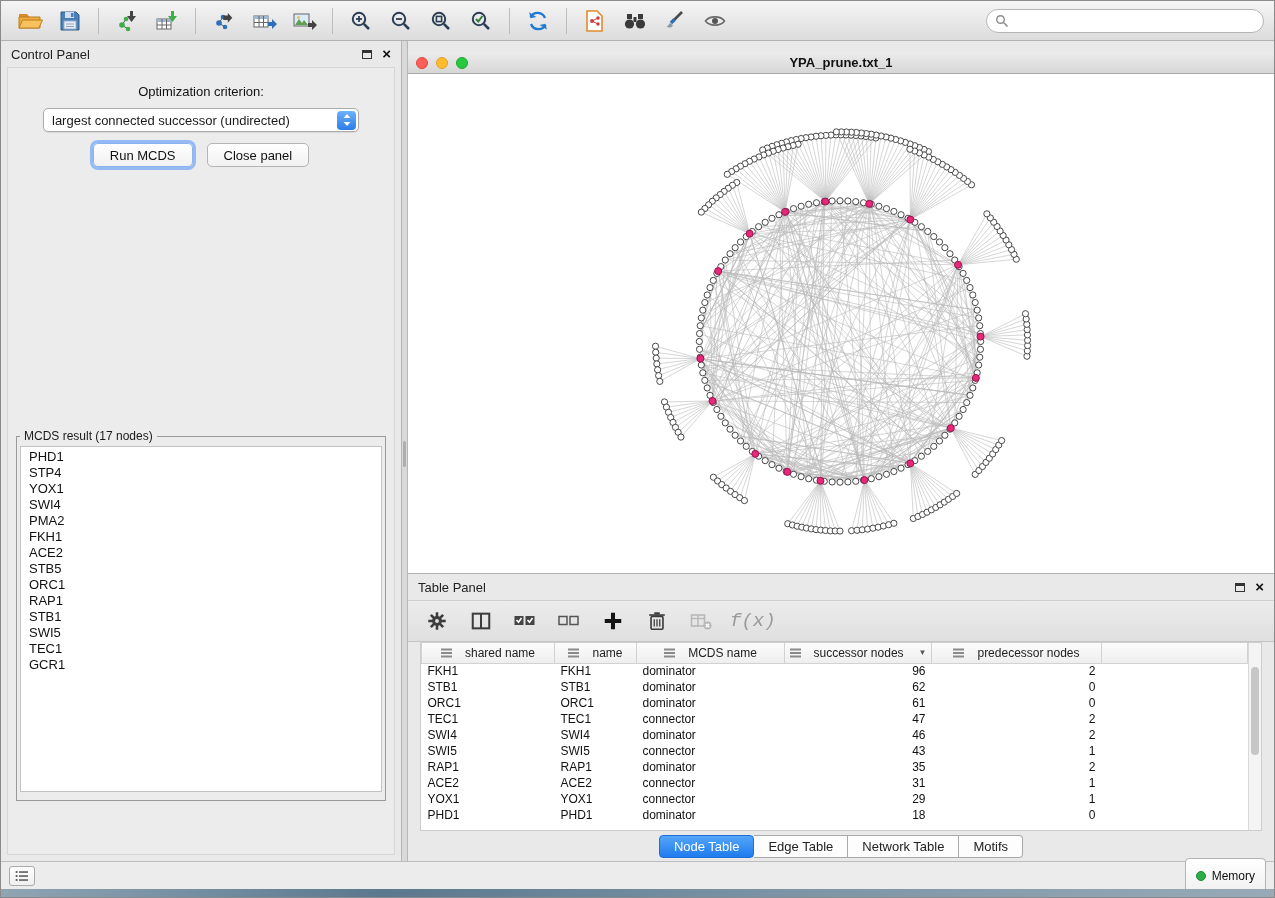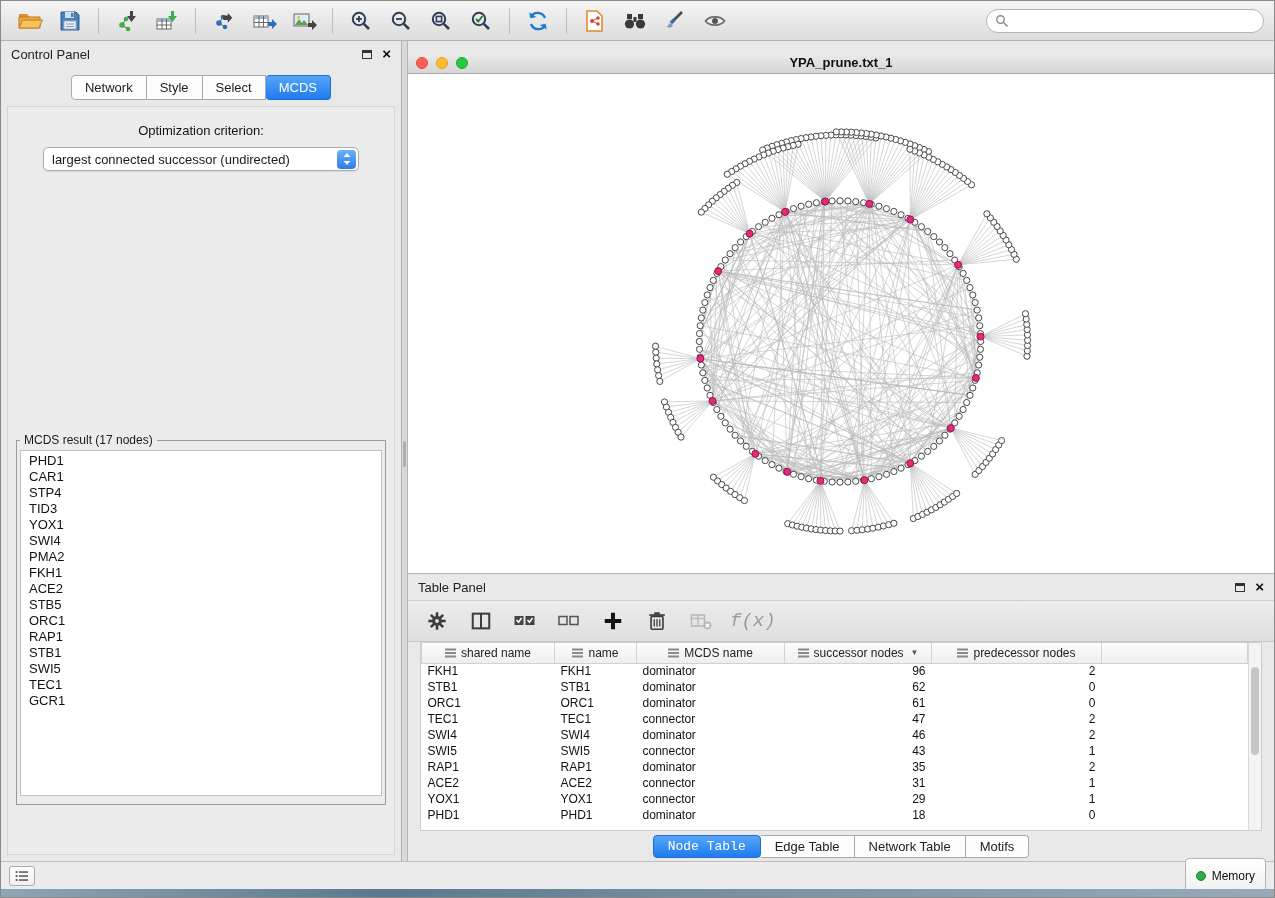--- a/index.html
+++ b/index.html
@@ -60,39 +60,39 @@
 
   
   .table-panel { flex:1; display:flex; flex-direction:column; background:#e9e9e9; min-height:0; }
   .tp-toolbar { height:42px; flex:0 0 auto; background:linear-gradient(#ececec,#dfdfdf); border-top:1px solid #cfcfcf; border-bottom:1px solid #c6c6c6; display:flex; align-items:center; padding:0 14px; gap:14px; }
   .tp-btn { width:30px; height:30px; display:flex; align-items:center; justify-content:center; background:transparent; border:none; cursor:default; }
   .fx-label { font-family:Liberation Mono, monospace; font-style:italic; font-size:19px; color:#9a9a9a; }
 
   .tp-table-wrap { flex:1; background:#fff; margin:0 12px; border:1px solid #cdcdcd; position:relative; overflow:hidden; }
   table.node-table { border-collapse:collapse; table-layout:fixed; width:calc(100% - 13px); }
   table.node-table th { height:20px; font-weight:400; font-size:12px; color:#222; background:linear-gradient(#fcfcfc,#eeeeee); border:1px solid #d2d2d2; border-top:none; padding:0 4px; white-space:nowrap; overflow:hidden; }
-  .hdr-inner { display:flex; align-items:center; justify-content:center; gap:5px; }
+  .hdr-inner { display:flex; align-items:center; justify-content:center; gap:13px; }
   .hdr-arrow { font-size:8px; color:#555; margin-left:2px; }
   table.node-table td { height:16px; font-size:12px; color:#111; padding:0 6px; white-space:nowrap; overflow:hidden; }
   td.txt { text-align:left; padding-left:9px; }
   td.num { text-align:right; }
   td.succ { padding-right:16px; }
   td.pred { padding-right:8px; }
   th.c0, td.c0 { width:133px; }
   th.c1, td.c1 { width:82px; }
   th.c2, td.c2 { width:148px; }
   th.c3, td.c3 { width:147px; }
   th.c4, td.c4 { width:170px; }
   th.cf, td.cf { width:auto; }
   .tp-scrollbar { position:absolute; top:0; right:0; width:13px; bottom:0; background:#f4f4f4; border-left:1px solid #d8d8d8; }
   .tp-scrollbar .thumb { position:absolute; top:24px; left:2px; width:8px; height:88px; background:#c6c6c6; border-radius:5px; }
 
   .tp-tabs { height:30px; flex:0 0 auto; display:flex; justify-content:center; align-items:center; }
   .tp-tab { padding:3px 14px; font-size:13px; background:#fdfdfd; border:1px solid #a9a9a9; border-left:none; color:#222; cursor:default; }
-  .tp-tab:first-child { border-left:1px solid #a9a9a9; border-radius:4px 0 0 4px;font-family:Liberation Mono, monospace; }
+  .tp-tab:first-child { border-left:1px solid #a9a9a9; border-radius:4px 0 0 4px; }
   .tp-tab:last-child { border-radius:0 4px 4px 0; }
   .tp-tab.active { background:linear-gradient(#55a6f8,#1f7bee); color:#fff; border-color:#1f6fd6; border-radius:4px; }
 
   
   .statusbar { height:28px; flex:0 0 auto; background:#ececec; border-top:1px solid #bdbdbd; display:flex; align-items:center; padding:0 8px; }
   .sb-left-btn { width:26px; height:20px; border:1px solid #ababab; border-radius:3px; background:linear-gradient(#fff,#efefef); display:flex; align-items:center; justify-content:center; }
   .memory-btn { margin-left:auto; height:21px; display:flex; align-items:center; gap:6px; padding:17px 10px; border:1px solid #b4b4b4; border-radius:4px; background:linear-gradient(#ffffff,#f0f0f0); font-size:12px; color:#111; }
   .mem-dot { width:10px; height:10px; border-radius:50%; background:#2cae49; border:1px solid #1d8a36; }
 
   .desktop-strip { height:8px; flex:0 0 auto; background:linear-gradient(90deg,#90a5b4,#5a788e 30%,#7b93a4 60%,#98aab8); }
@@ -254,44 +254,40 @@
   <div class="main">
 
     <div class="control-panel">
       <div class="panel-titlebar">
         <span>Control Panel</span>
         <span class="pt-icons">
           <span class="float-ico"></span>
           <span class="close-ico">×</span>
         </span>
       </div>
-      <div class="cp-tabs" id="cp-tabs">
-          <div class="cp-tab">Network</div>
-          <div class="cp-tab">Style</div>
-          <div class="cp-tab">Select</div>
-          <div class="cp-tab active">MCDS</div>
-        </div>
       <div class="cp-body">
         <div class="opt-label">Optimization criterion:</div>
         <div class="dropdown">
           <span>largest connected successor (undirected)</span>
           <span class="dd-arrows">
             <svg width="12" height="14" viewBox="0 0 12 14">
                 <path d="M6 1l3.4 4H2.6z" fill="#fff"></path>
                 <path d="M6 13l3.4-4H2.6z" fill="#fff"></path>
               </svg>
           </span>
         </div>
+        <div class="btn-row">
+          <button class="cp-btn focused">Run MCDS</button>
+          <button class="cp-btn">Close panel</button>
+        </div>
         <fieldset class="result-box">
           <legend>MCDS result (17 nodes)</legend>
           <div class="result-list" id="mcds-list">
               <div class="mcds-item">PHD1</div>
-              <div class="mcds-item">CAR1</div>
               <div class="mcds-item">STP4</div>
-              <div class="mcds-item">TID3</div>
               <div class="mcds-item">YOX1</div>
               <div class="mcds-item">SWI4</div>
               <div class="mcds-item">PMA2</div>
               <div class="mcds-item">FKH1</div>
               <div class="mcds-item">ACE2</div>
               <div class="mcds-item">STB5</div>
               <div class="mcds-item">ORC1</div>
               <div class="mcds-item">RAP1</div>
               <div class="mcds-item">STB1</div>
               <div class="mcds-item">SWI5</div>

